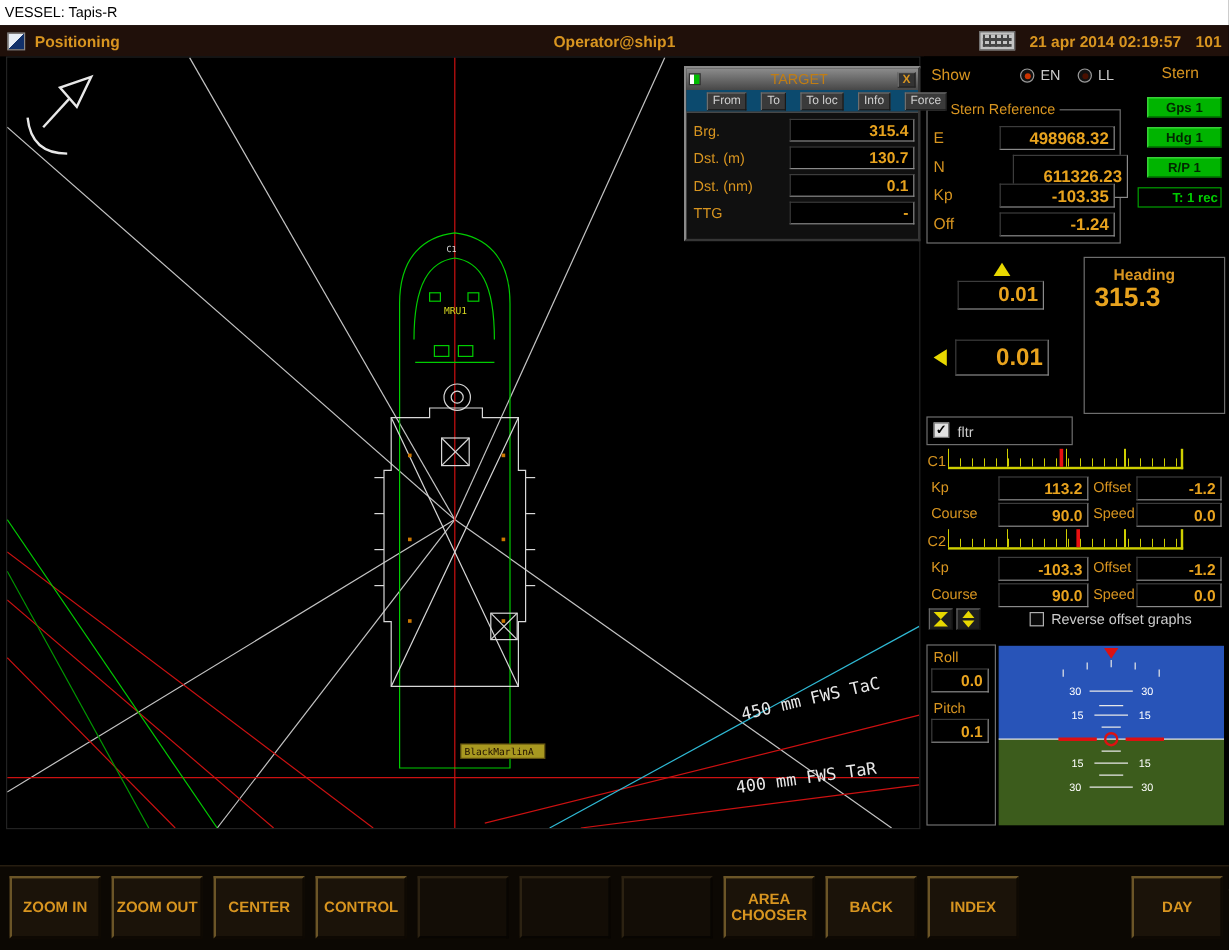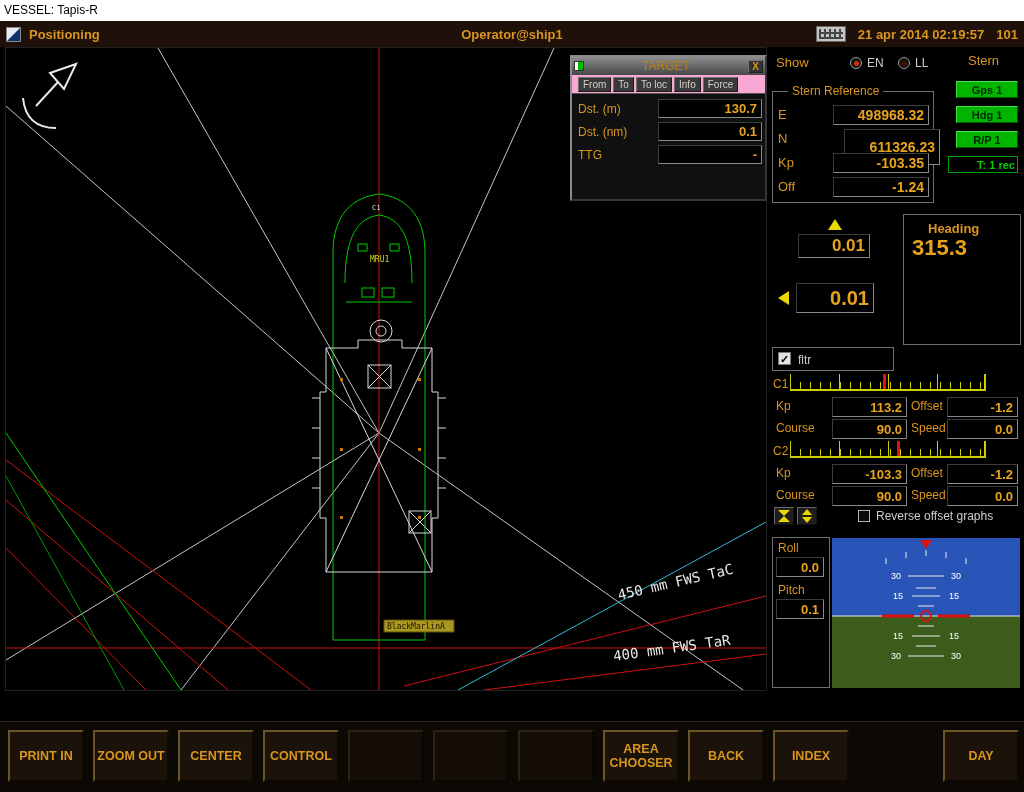--- a/index.html
+++ b/index.html
@@ -33,21 +33,21 @@
   #map-area { position:absolute; left:5px; top:47px; width:762px; height:644px; background:#000; border:1px solid #222; }
 
   
   #target-window { position:absolute; left:570px; top:55px; width:197px; height:146px; background:#101010;
                    border:2px outset #8a8a8a; z-index:5; }
   .tw-titlebar { height:18px; background:linear-gradient(#8c8c8c,#474747); display:flex; align-items:center; padding:0 2px; }
   .tw-icon { width:10px; height:10px; background:linear-gradient(90deg,#fff 40%,#00bb00 40%); border:1px solid #333; }
   .tw-title { flex:1; text-align:center; color:#c07d14; font-weight:normal; font-size:12px; }
   .tw-close { width:15px; height:13px; background:#333; border:1px outset #777; color:#d89520;
               font-size:10px; font-weight:bold; text-align:center; line-height:12px; }
-  .tw-tabs { display:flex; gap:2px; padding:2px 2px 1px 6px; background:#f9a8d4; }
+  .tw-tabs { display:flex; gap:12px; padding:2px 2px 1px 17px; background:#0c4a6e; }
   .tw-tab { background:#3a3a3a; border:1px outset #6e6e6e; color:#d0d0d0; font-size:10px; padding:1px 4px; white-space:nowrap; }
   .tw-rows { border-top:1px solid #555; padding:3px 3px; }
   .tw-row { display:flex; justify-content:space-between; align-items:center; height:23px; }
   .tw-row .lbl { font-size:12px; padding-left:3px; }
   .tw-row .vbox { width:104px; height:19px; }
 
   
   #right-panel { position:absolute; left:770px; top:47px; width:254px; height:644px; background:#000; }
   .radio { width:12px; height:12px; border-radius:50%; border:1px solid #999; background:#111;
            display:flex; align-items:center; justify-content:center; }
@@ -193,20 +193,24 @@
     <span class="tw-close">X</span>
   </div>
   <div class="tw-tabs">
     <span class="tw-tab">From</span>
     <span class="tw-tab">To</span>
     <span class="tw-tab">To loc</span>
     <span class="tw-tab">Info</span>
     <span class="tw-tab">Force</span>
   </div>
   <div class="tw-rows">
+    <div class="tw-row">
+      <span class="lbl">Brg.</span>
+      <span class="vbox">315.4</span>
+    </div>
     <div class="tw-row">
       <span class="lbl">Dst. (m)</span>
       <span class="vbox">130.7</span>
     </div>
     <div class="tw-row">
       <span class="lbl">Dst. (nm)</span>
       <span class="vbox">0.1</span>
     </div>
     <div class="tw-row">
       <span class="lbl">TTG</span>
@@ -343,21 +347,21 @@
       </g>
     </svg>
   </div>
 </div>
 
 <div id="status-bar">
   <span>Ready</span>
 </div>
 
 <div id="button-bar">
-  <div class="fbtn" style="left:8px">PRINT IN</div>
+  <div class="fbtn" style="left:8px">ZOOM IN</div>
   <div class="fbtn" style="left:93px">ZOOM OUT</div>
   <div class="fbtn" style="left:263px">CONTROL</div>
   <div class="fbtn" style="left:178px">CENTER</div>
   <div class="fbtn empty" style="left:348px"></div>
   <div class="fbtn empty" style="left:433px"></div>
   <div class="fbtn empty" style="left:518px"></div>
   <div class="fbtn" style="left:603px">AREA CHOOSER</div>
   <div class="fbtn" style="left:688px">BACK</div>
   <div class="fbtn" style="left:773px">INDEX</div>
   <div class="fbtn" style="left:943px">DAY</div>

